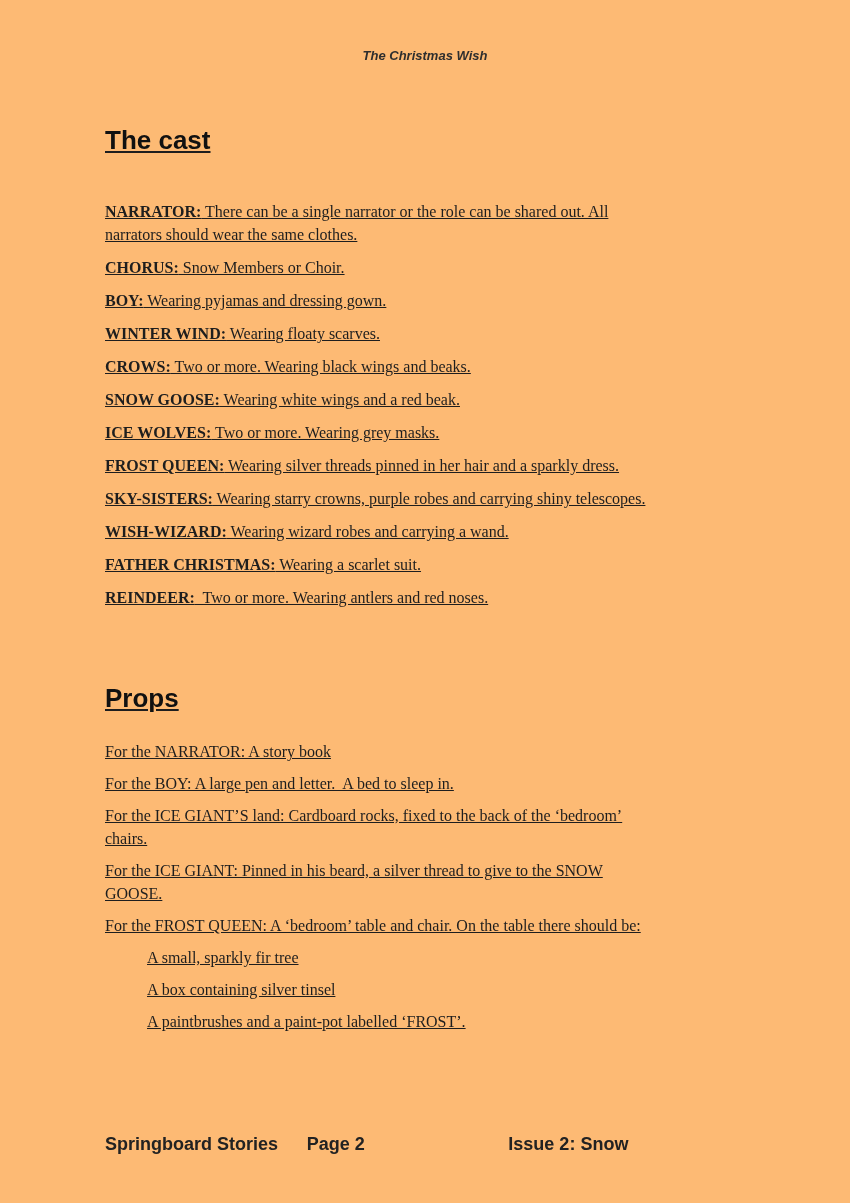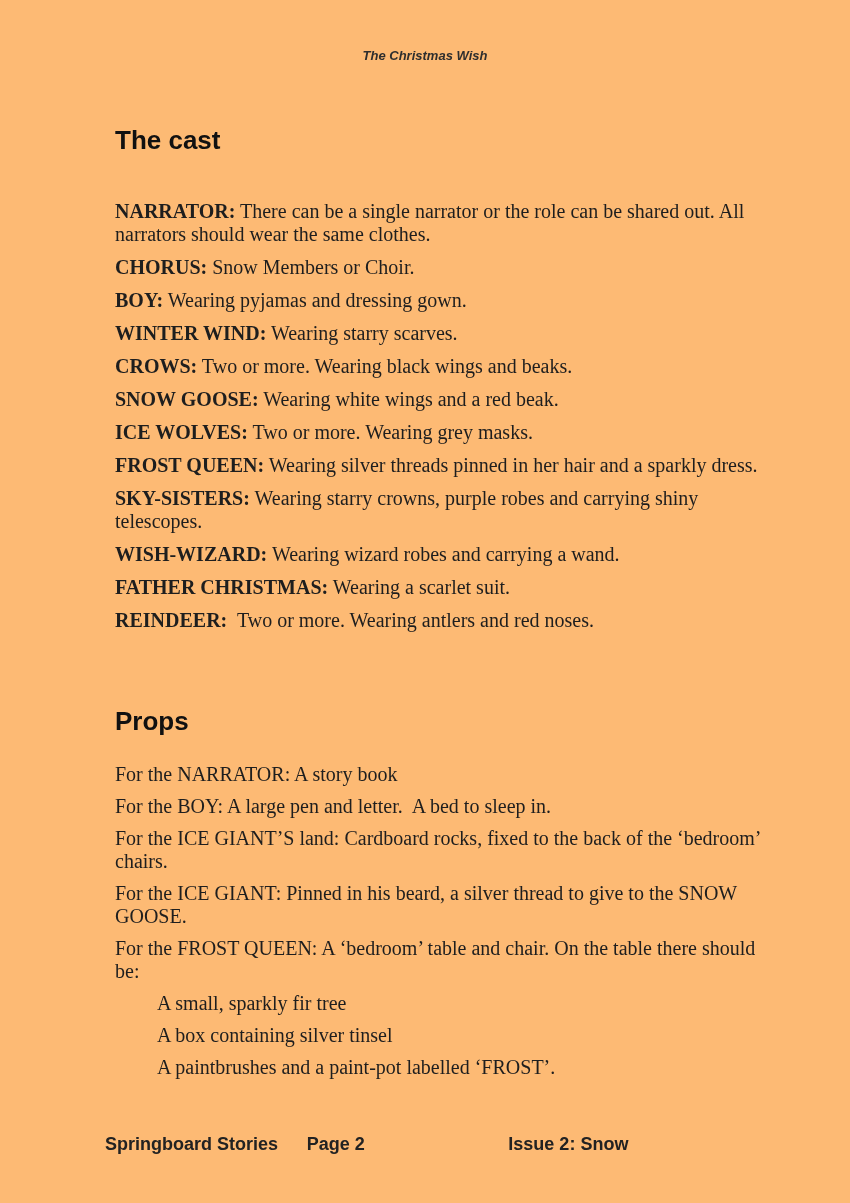--- a/index.html
+++ b/index.html
@@ -24,42 +24,43 @@
     font-family: "Liberation Sans", sans-serif;
     font-style: italic;
     font-weight: 600;
     font-size: 13px;
     line-height: 16px;
     color: #2e2e2e;
   }
   .content {
     position: absolute;
     top: 0;
-    left: 115px;
+    left: 105px;
     width: 650px;
+    text-decoration: underline;
   }
   h1.section-heading {
     font-family: "Liberation Sans", sans-serif;
     font-weight: 700;
     font-size: 26px;
     line-height: 30px;
     color: #111111;
     margin: 125px 0 0 0;
   }
   h1.section-heading.props {
     margin-top: 63px;
   }
   .cast-list {
     margin-top: 45px;
     padding-bottom: 1px; 
   }
   .cast-list p,
   .props-list p {
     font-family: "Liberation Serif", serif;
-    font-size: 20px;
+    font-size: 16px;
     line-height: 23px;
     margin: 0 0 10px 0;
     white-space: pre-wrap;
     color: #1e1e1e;
   }
   .props-list {
     margin-top: 27px;
     padding-bottom: 1px;
   }
   .props-list p {
@@ -98,21 +99,21 @@
 
   <div class="content">
 
     <h1 class="section-heading">The cast</h1>
 
     <div class="cast-list">
       <p><b>NARRATOR:</b><span> There can be a single narrator or the role can be shared out. All
 narrators should wear the same clothes.</span></p>
       <p><b>CHORUS:</b><span> Snow Members or Choir.</span></p>
       <p><b>BOY:</b><span> Wearing pyjamas and dressing gown.</span></p>
-      <p><b>WINTER WIND:</b><span> Wearing starry scarves.</span></p>
+      <p><b>WINTER WIND:</b><span> Wearing floaty scarves.</span></p>
       <p><b>CROWS:</b><span> Two or more. Wearing black wings and beaks.</span></p>
       <p><b>SNOW GOOSE:</b><span> Wearing white wings and a red beak.</span></p>
       <p><b>ICE WOLVES:</b><span> Two or more. Wearing grey masks.</span></p>
       <p><b>FROST QUEEN:</b><span> Wearing silver threads pinned in her hair and a sparkly dress.</span></p>
       <p><b>SKY-SISTERS:</b><span> Wearing starry crowns, purple robes and carrying shiny telescopes.</span></p>
       <p><b>WISH-WIZARD:</b><span> Wearing wizard robes and carrying a wand.</span></p>
       <p><b>FATHER CHRISTMAS:</b><span> Wearing a scarlet suit.</span></p>
       <p><b>REINDEER:</b><span>  Two or more. Wearing antlers and red noses.</span></p>
     </div>
 

